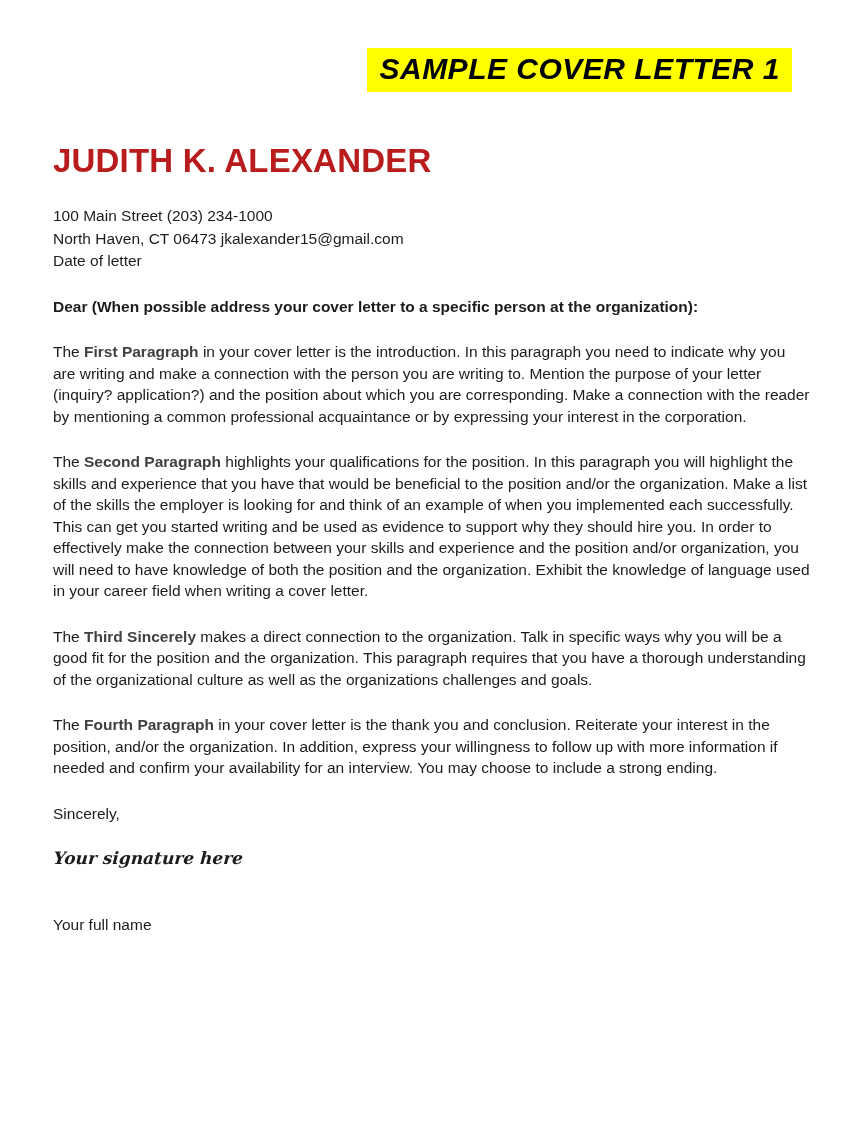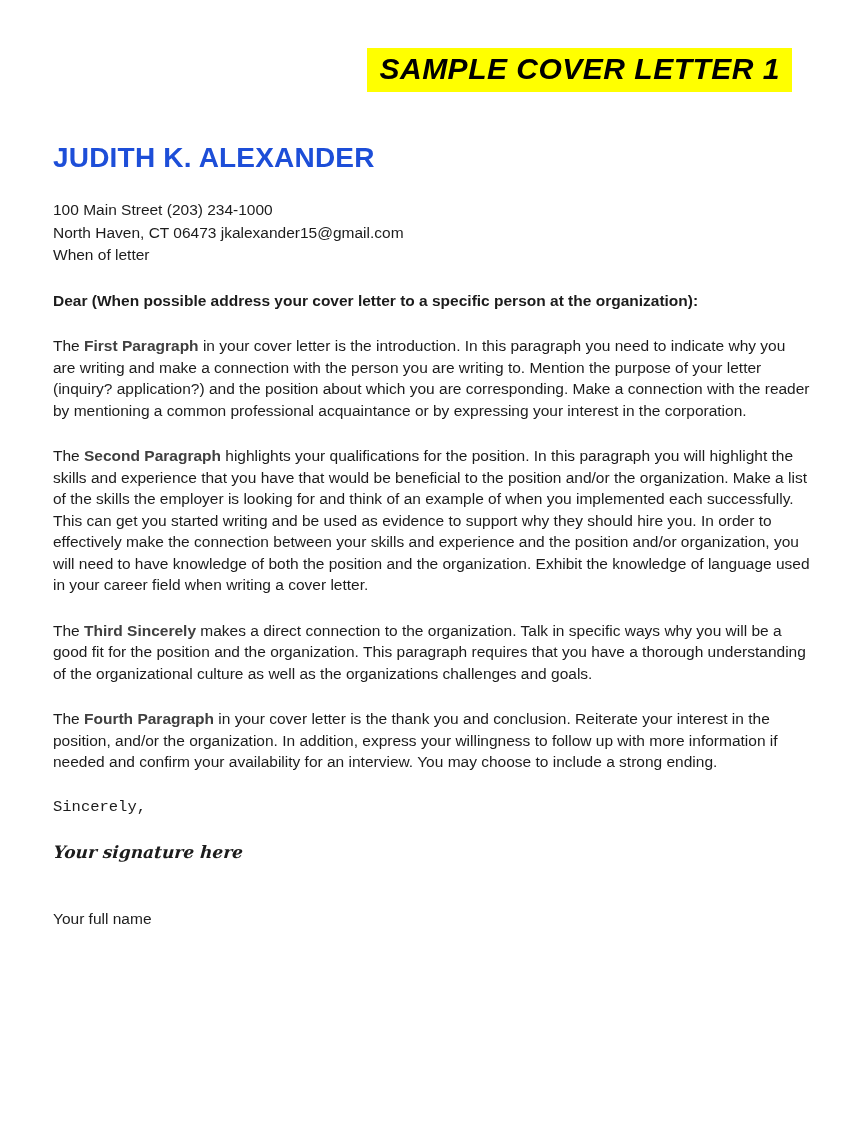--- a/index.html
+++ b/index.html
@@ -31,38 +31,38 @@
     font-size: 30px;
     letter-spacing: 0.5px;
     padding: 4px 12px 7px 12px;
     line-height: 1.1;
   }
   .content {
     padding: 0 56px 0 53px;
   }
   .name {
     margin: 50px 0 0 0;
-    font-size: 28px;
+    font-size: 33px;
     font-weight: bold;
     letter-spacing: 0.2px;
-    color: #1d4ed8;
+    color: #b91c1c;
   }
   .contact {
     margin: 24px 0 0 0;
     font-size: 15.5px;
     line-height: 23px;
   }
   p.body-text {
     font-size: 15.5px;
     line-height: 21.5px;
     margin: 0 0 24px 0;
   }
   .date-line { margin-top: 26px; margin-bottom: 20px; }
   .salutation { margin-bottom: 25px; font-weight: bold; }
-  .closing { margin-bottom: 14px; font-family: Liberation Mono, monospace; }
+  .closing { margin-bottom: 14px; }
   .signature {
     font-family: "DejaVu Serif", serif;
     font-style: italic;
     font-weight: bold;
     font-size: 17px;
     margin: 0 0 0 0;
     transform: skewX(-4deg);
     transform-origin: left bottom;
     display: inline-block;
   }
@@ -83,21 +83,21 @@
 
   <div class="content">
 
     <div class="name">JUDITH K. ALEXANDER</div>
 
     <div class="contact">
       <div>100 Main Street (203) 234-1000</div>
       <div>North Haven, CT 06473 jkalexander15@gmail.com</div>
     </div>
 
-    <p class="body-text date-line">When of letter</p>
+    <p class="body-text date-line">Date of letter</p>
 
     <p class="body-text salutation">Dear (When possible address your cover letter to a specific person at the organization):</p>
 
     <p class="body-text"><span>The </span><b>First Paragraph</b><span> in your cover letter is the introduction. In this paragraph you need to indicate why you are writing and make a connection with the person you are writing to. Mention the purpose of your letter (inquiry? application?) and the position about which you are corresponding. Make a connection with the reader by mentioning a common professional acquaintance or by expressing your interest in the corporation.</span></p>
 
     <p class="body-text"><span>The </span><b>Second Paragraph</b><span> highlights your qualifications for the position. In this paragraph you will highlight the skills and experience that you have that would be beneficial to the position and/or the organization. Make a list of the skills the employer is looking for and think of an example of when you implemented each successfully. This can get you started writing and be used as evidence to support why they should hire you. In order to effectively make the connection between your skills and experience and the position and/or organization, you will need to have knowledge of both the position and the organization. Exhibit the knowledge of language used in your career field when writing a cover letter.</span></p>
 
     <p class="body-text"><span>The </span><b>Third Sincerely</b><span> makes a direct connection to the organization. Talk in specific ways why you will be a good fit for the position and the organization. This paragraph requires that you have a thorough understanding of the organizational culture as well as the organizations challenges and goals.</span></p>
 
     <p class="body-text"><span>The </span><b>Fourth Paragraph</b><span> in your cover letter is the thank you and conclusion. Reiterate your interest in the position, and/or the organization. In addition, express your willingness to follow up with more information if needed and confirm your availability for an interview. You may choose to include a strong ending.</span></p>

